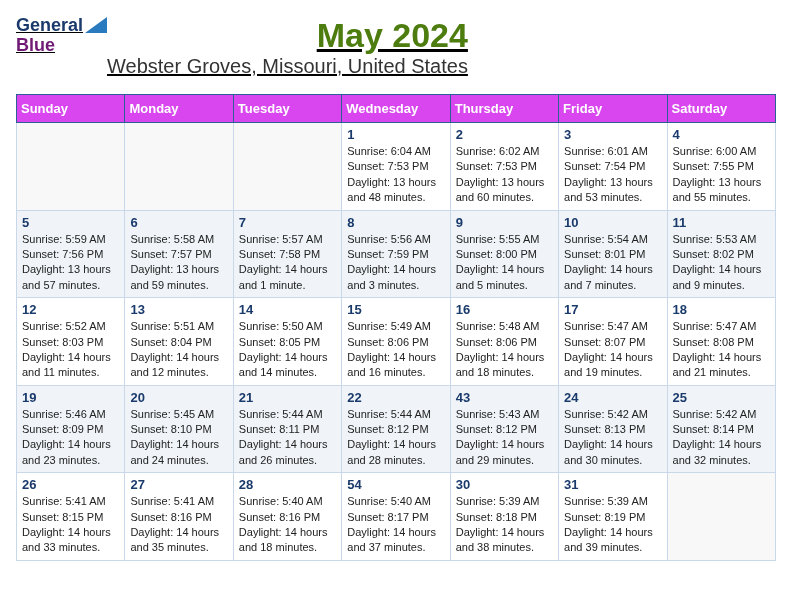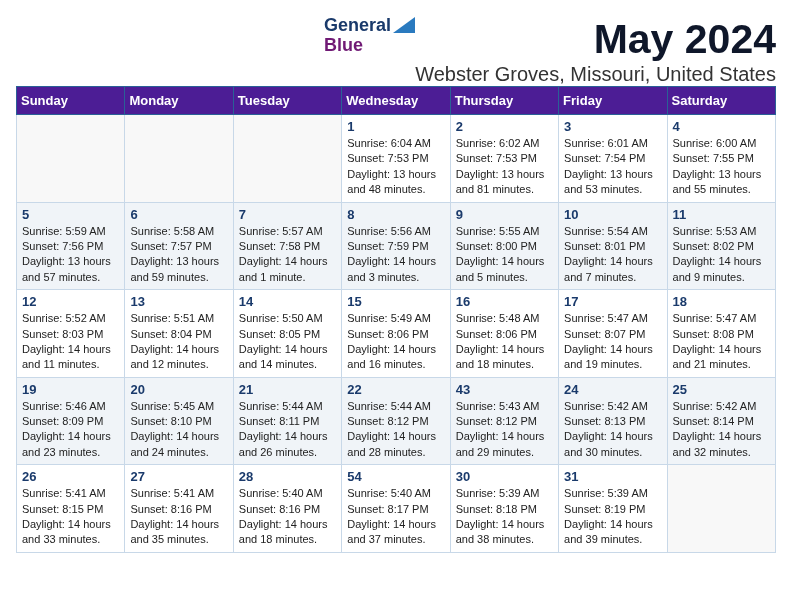--- a/index.html
+++ b/index.html
@@ -6,58 +6,59 @@
     body {
       font-family: Arial, sans-serif;
       background: #fff;
       width: 792px;
       min-height: 612px;
       padding: 16px;
     }
     .header {
       display: flex;
       align-items: flex-start;
-      justify-content: flex-end;
-      margin-bottom: 0;
+      justify-content: flex-start;
+      margin-bottom: 16px;
+      text-decoration: underline;
     }
     .logo {
       display: flex;
       align-items: center;
     }
     .logo-text {
       display: flex;
       flex-direction: column;
       font-size: 18px;
       font-weight: bold;
       color: #1a3a6b;
       line-height: 1.1;
     }
     .logo-text span:last-child {
       color: #1a7abf;
     }
     .title-block {
       text-align: right;
     }
     .title-block h1 {
-      font-size: 41px;
+      font-size: 34px;
       font-weight: bold;
-      color: #0f172a;
+      color: #4d7c0f;
     }
     .title-block h2 {
       font-size: 20px;
       font-weight: normal;
       color: #333;
     }
     table {
       width: 100%;
       border-collapse: collapse;
       table-layout: fixed;
     }
     thead tr {
-      background: #4c1d95;
+      background: #d946ef;
     }
     thead th {
       color: #fff;
       font-size: 13px;
       font-weight: bold;
       padding: 6px 4px;
       text-align: left;
       border: 1px solid #2a6096;
     }
     tbody tr {
@@ -137,21 +138,21 @@
           <div class="cell-text">Sunrise: 6:04 AM</div>
           <div class="cell-text">Sunset: 7:53 PM</div>
           <div class="cell-text">Daylight: 13 hours</div>
           <div class="cell-text">and 48 minutes.</div>
         </td>
         <td>
           <span class="day-num">2</span>
           <div class="cell-text">Sunrise: 6:02 AM</div>
           <div class="cell-text">Sunset: 7:53 PM</div>
           <div class="cell-text">Daylight: 13 hours</div>
-          <div class="cell-text">and 81 minutes.</div>
+          <div class="cell-text">and 60 minutes.</div>
         </td>
         <td>
           <span class="day-num">3</span>
           <div class="cell-text">Sunrise: 6:01 AM</div>
           <div class="cell-text">Sunset: 7:54 PM</div>
           <div class="cell-text">Daylight: 13 hours</div>
           <div class="cell-text">and 53 minutes.</div>
         </td>
         <td>
           <span class="day-num">4</span>

